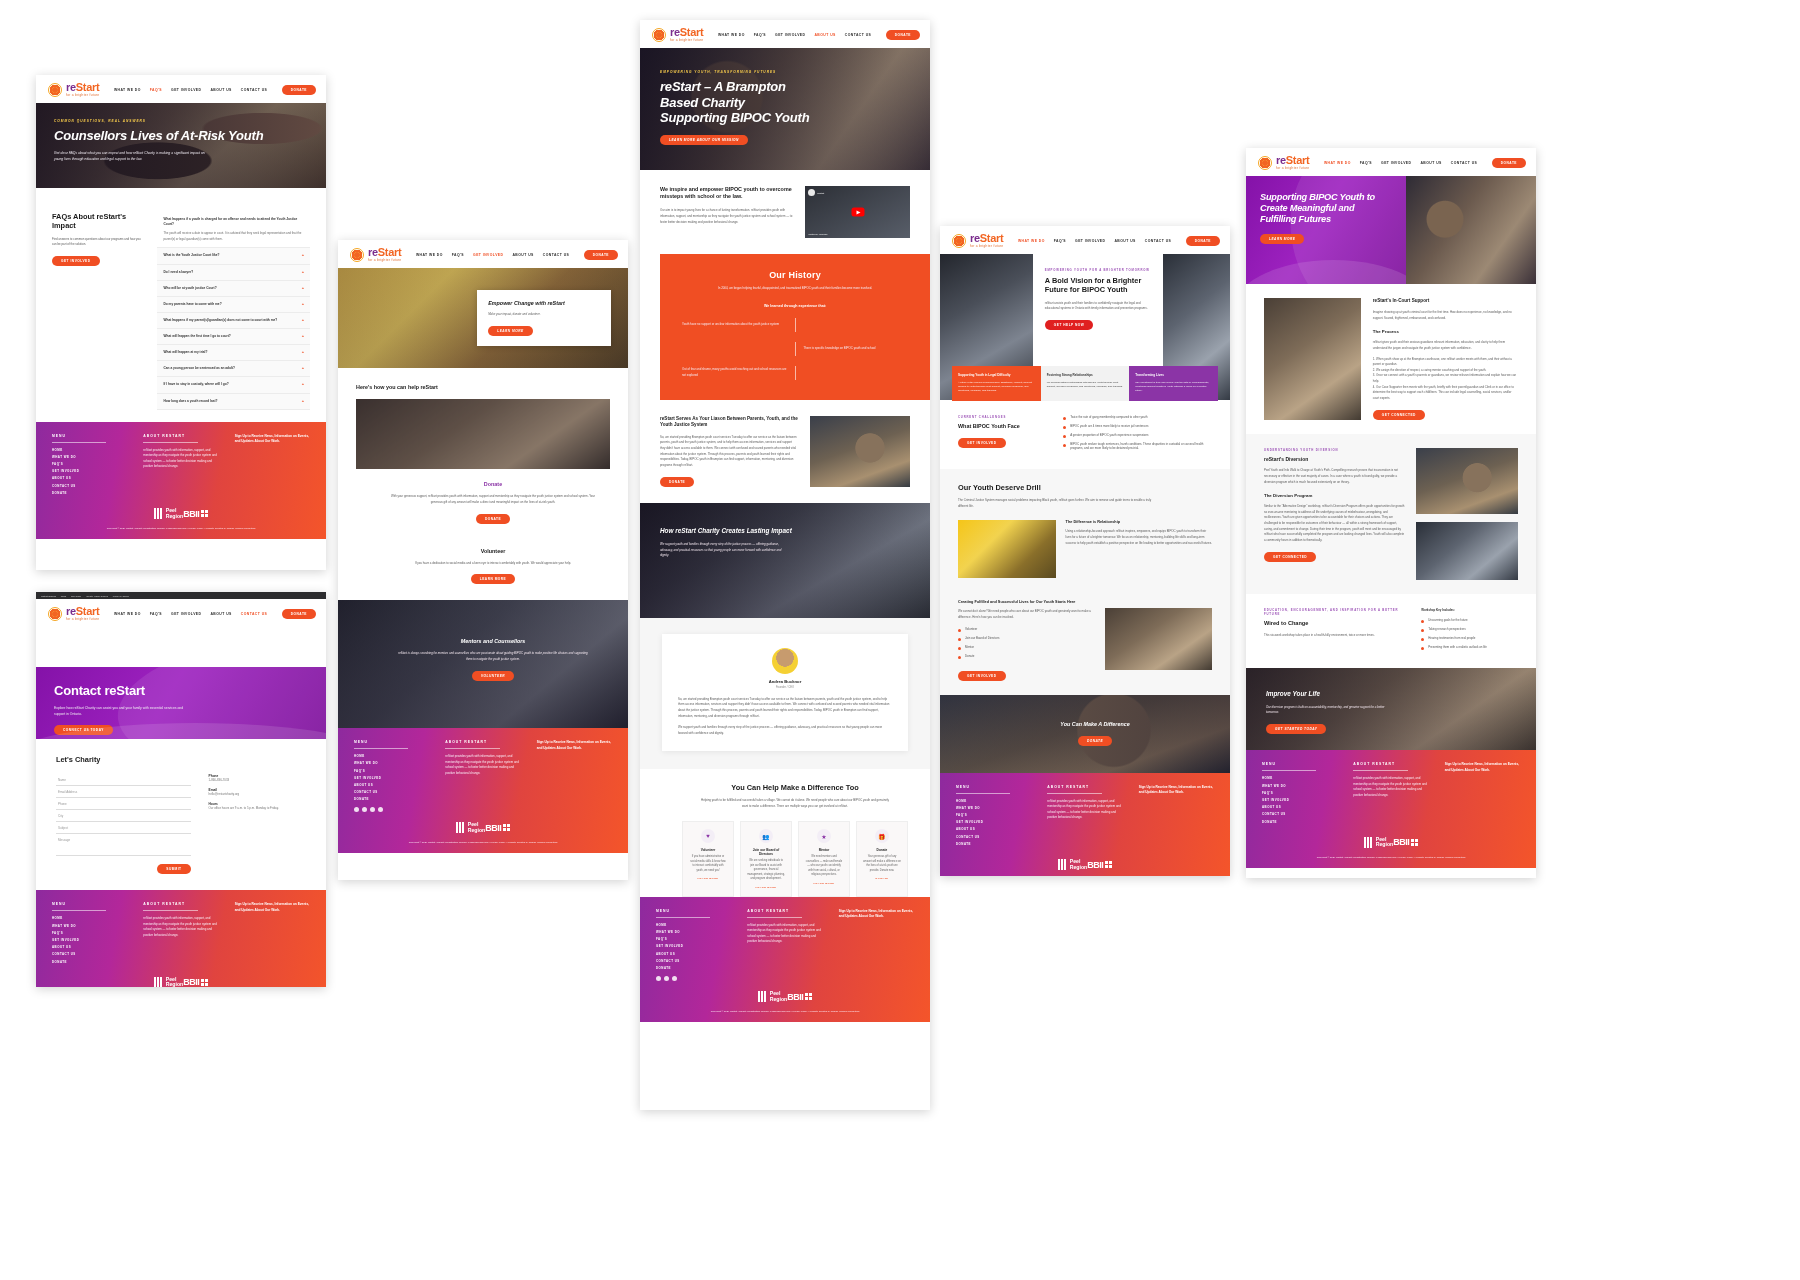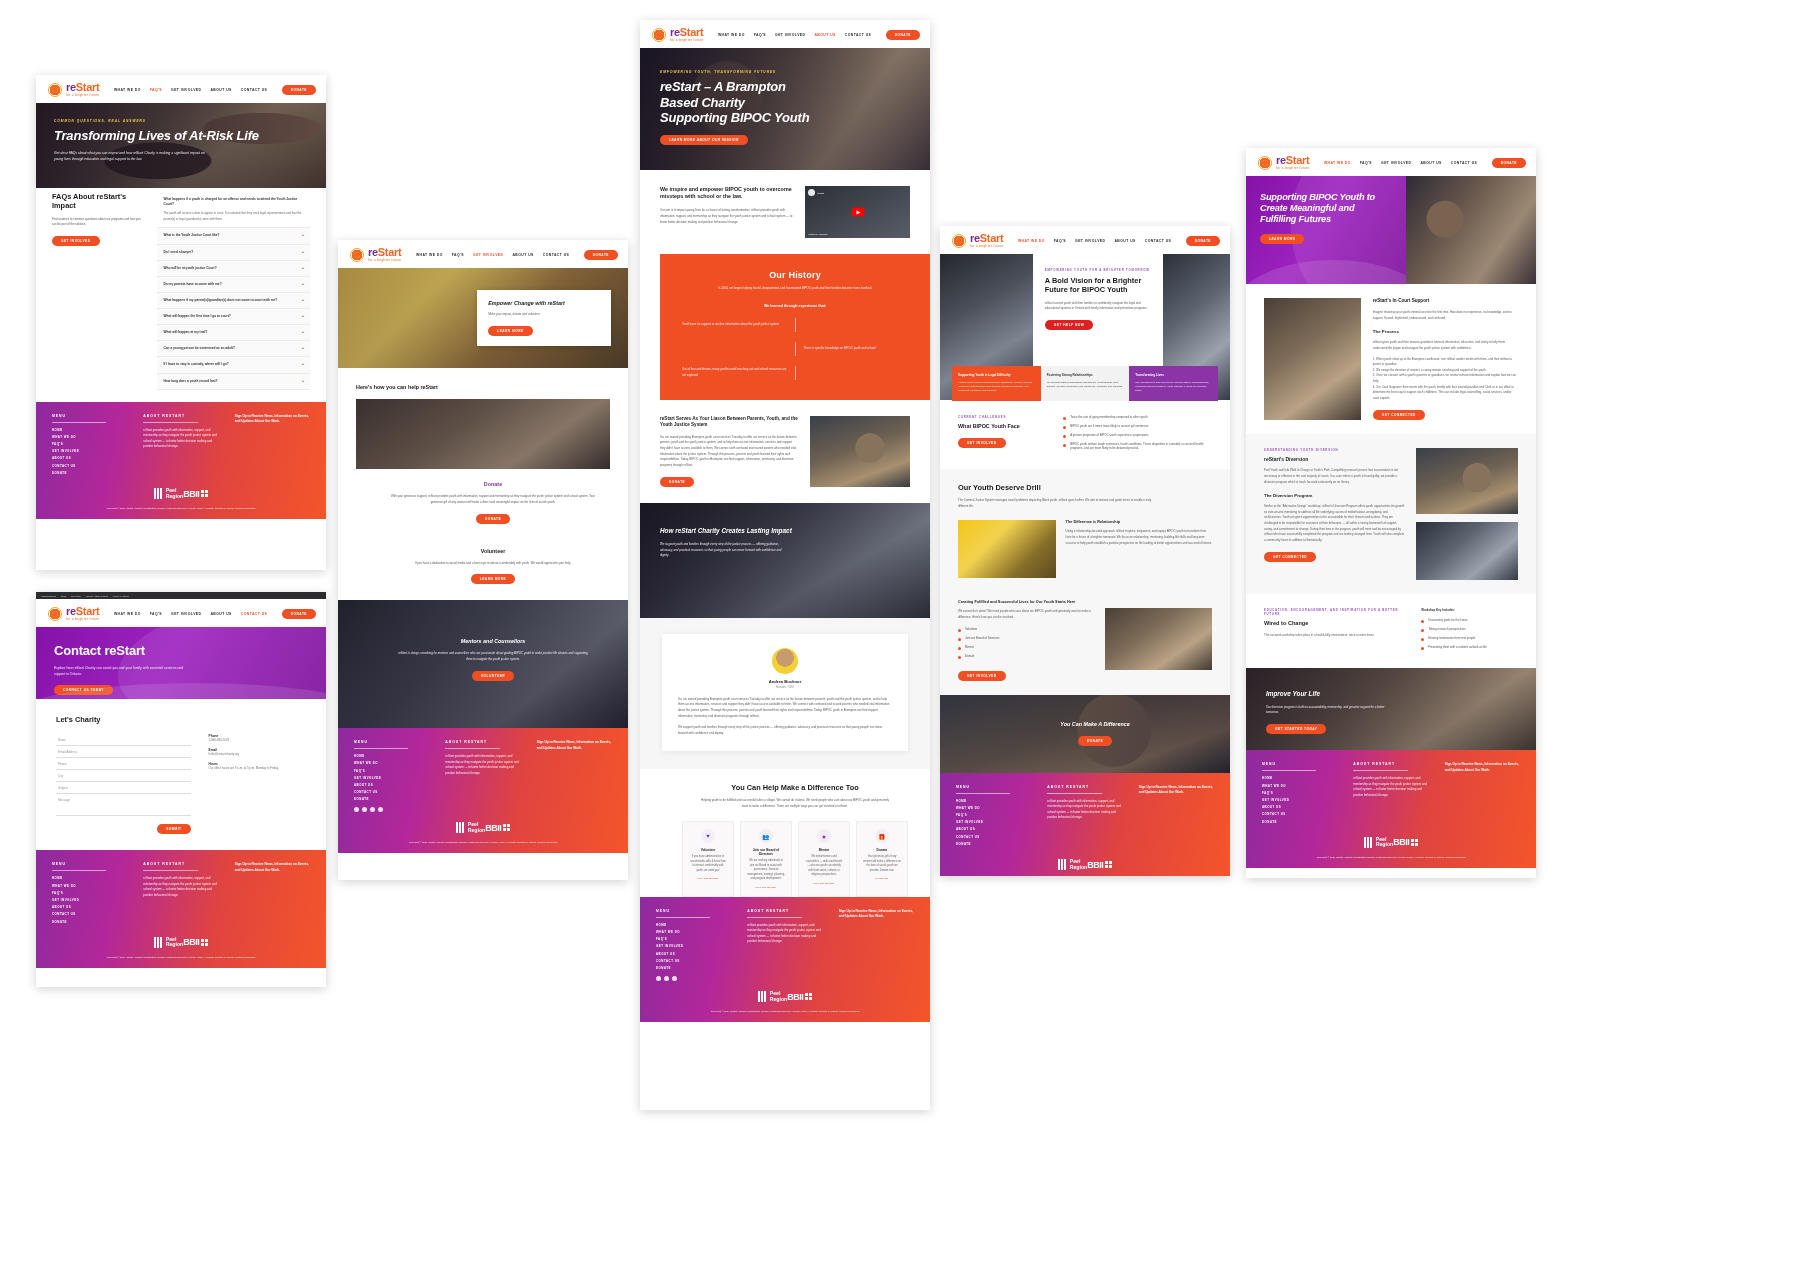--- a/index.html
+++ b/index.html
@@ -200,26 +200,26 @@
           <div class="nav-item">ABOUT US</div>
           <div class="nav-item">CONTACT US</div>
         </div>
         <div class="btn-pill">DONATE</div>
       </div>
 
       <div class="hero ph1" style="height:85px;">
         <div class="hero-overlay"></div>
         <div class="hero-body">
           <div class="eyebrow">COMMON QUESTIONS, REAL ANSWERS</div>
-          <div class="hero-title">Transforming Lives of At-Risk Life</div>
+          <div class="hero-title">Counsellors Lives of At-Risk Youth</div>
           <div class="hero-sub">Get clear FAQs about what you can expect and how reStart Charity is making a significant impact on young lives through education and legal support to the law.</div>
         </div>
       </div>
 
-      <div class="sec" style="display:flex; gap:12px; padding-top:4px;">
+      <div class="sec" style="display:flex; gap:12px; padding-top:24px;">
         <div style="width:38%;">
           <div class="h2">FAQs About reStart's Impact</div>
           <div class="tiny" style="margin-top:6px;">Find answers to common questions about our programs and how you can be part of the solution.</div>
           <div class="btn-pill" style="margin-top:8px;">GET INVOLVED</div>
         </div>
         <div style="width:62%;">
           <div class="acc-item open">
             <div class="acc-q">What happens if a youth is charged for an offense and needs to attend the Youth Justice Court?</div>
             <div class="acc-a">The youth will receive a date to appear in court. It is advised that they seek legal representation and that the parent(s) or legal guardian(s) come with them.</div>
           </div>
@@ -331,21 +331,21 @@
         <div class="nav">
           <div class="nav-item">WHAT WE DO</div>
           <div class="nav-item">FAQ'S</div>
           <div class="nav-item">GET INVOLVED</div>
           <div class="nav-item">ABOUT US</div>
           <div class="nav-item active">CONTACT US</div>
         </div>
         <div class="btn-pill">DONATE</div>
       </div>
 
-      <div class="hero-purple" style="height:72px; padding:16px 18px;">
+      <div class="hero-purple" style="height:72px; padding:16px 18px;margin-top:40px;">
         <div style="position:relative;">
           <div class="hero-title">Contact reStart</div>
           <div class="hero-sub" style="max-width:55%;">Explore how reStart Charity can assist you and your family with essential services and support in Ontario.</div>
           <div class="btn-pill" style="margin-top:8px;">CONNECT US TODAY</div>
         </div>
       </div>
 
       <div class="sec" style="padding:16px 20px;">
         <div class="h2">Let's Charity</div>
         <div style="display:flex; gap:18px; margin-top:10px;">

